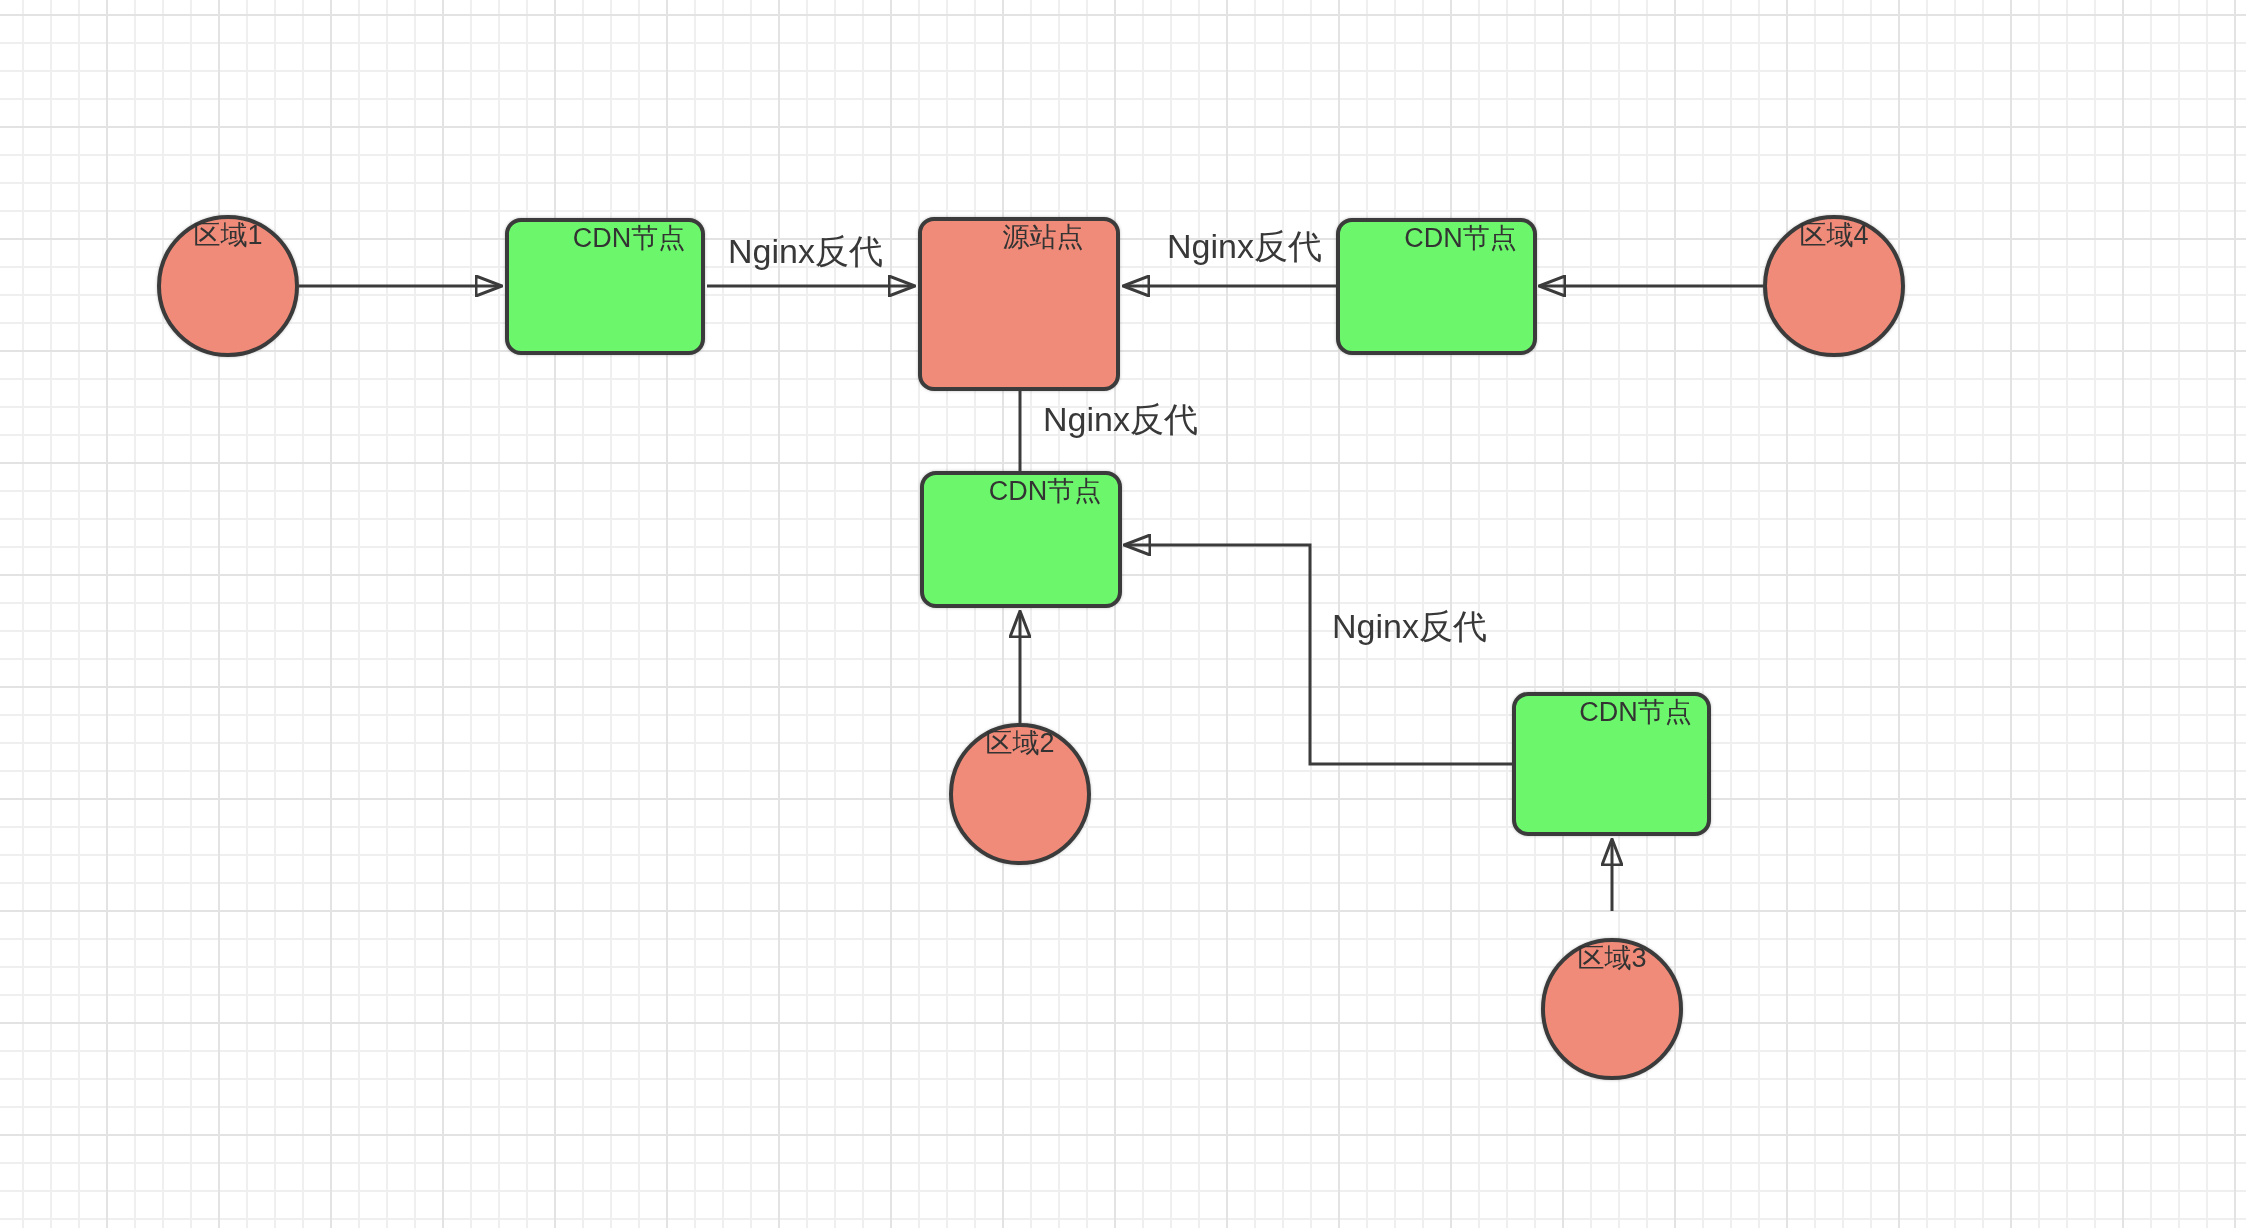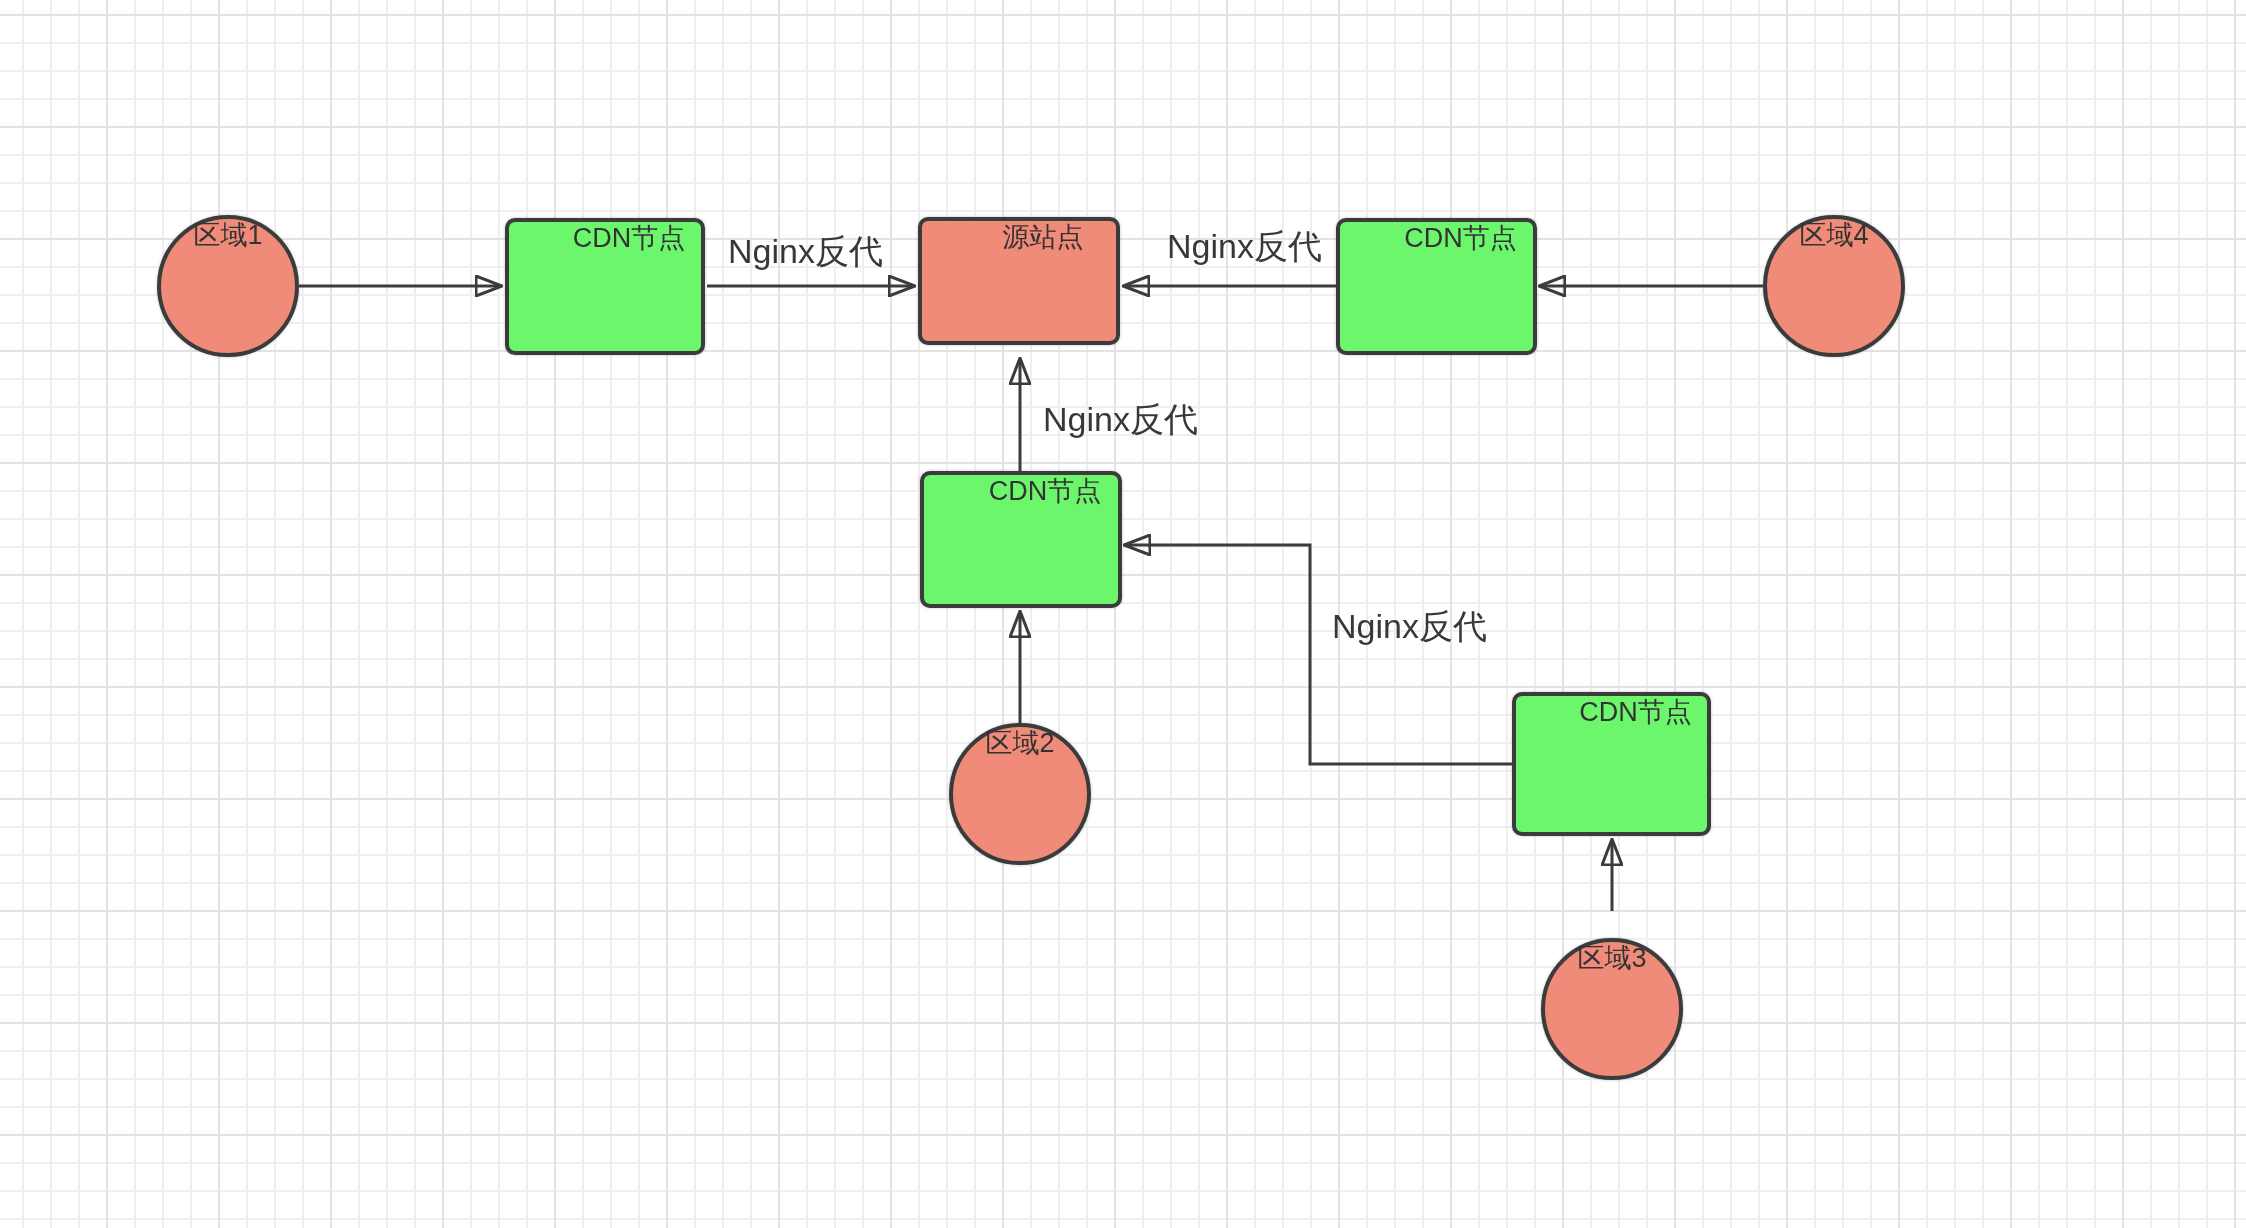--- a/index.html
+++ b/index.html
@@ -39,21 +39,21 @@
     align-items: flex-start;
     justify-content: center;
     box-sizing: border-box;
     border: 4px solid #3b3b3b;
     color: #333333;
     font-size: 27px;
     line-height: 1.2;
     box-shadow: 0 0 3px rgba(70,70,70,0.35);
     cursor: default;
   }
-  .node.rect   { border-radius: 10px; padding-left: 48px; }
+  .node.rect   { border-radius: 16px; padding-left: 48px; }
   .node.circle { border-radius: 50%; }
   .fill-green  { background: #6cf66c; }
   .fill-red    { background: #f08b79; }
   .edge-label {
     position: absolute;
     font-size: 34px;
     line-height: 30px;
     color: #383838;
     white-space: nowrap;
   }
@@ -98,21 +98,21 @@
   <div class="node rect fill-green" style="left:1336px; top:218px; width:201px; height:137px;">
     <span>CDN节点</span>
   </div>
   <div class="node rect fill-green" style="left:920px; top:471px; width:202px; height:137px;">
     <span>CDN节点</span>
   </div>
   <div class="node rect fill-green" style="left:1512px; top:692px; width:199px; height:144px;">
     <span>CDN节点</span>
   </div>
 
-  <div class="node rect fill-red" style="left:918px; top:217px; width:202px; height:128px;font-family:Liberation Serif, serif;">
+  <div class="node rect fill-red" style="left:918px; top:217px; width:202px; height:174px;font-family:Liberation Serif, serif;">
     <span>源站点</span>
   </div>
 
   <div class="edge-label" style="left:728px; top:236px;">Nginx反代</div>
   <div class="edge-label" style="left:1167px; top:231px;">Nginx反代</div>
   <div class="edge-label" style="left:1043px; top:404px;">Nginx反代</div>
   <div class="edge-label" style="left:1332px; top:611px;">Nginx反代</div>
 
 </div>
 

